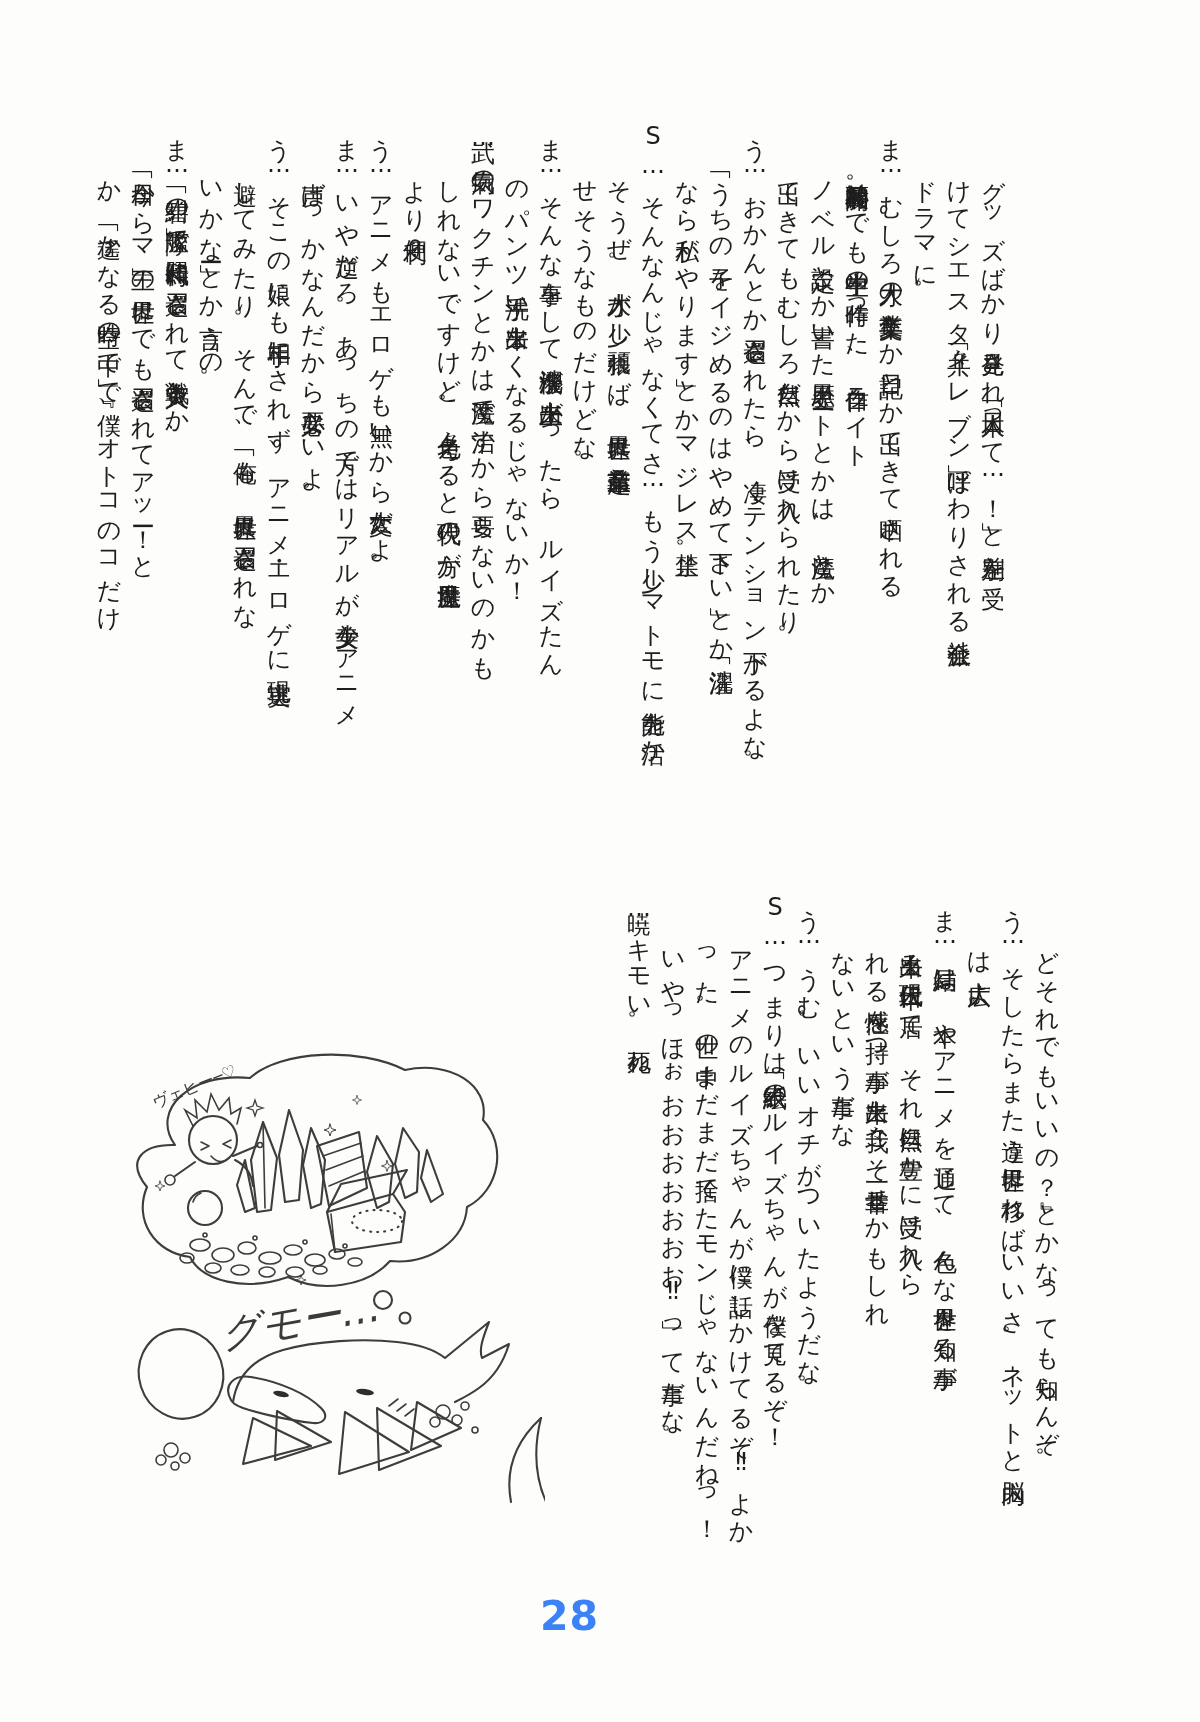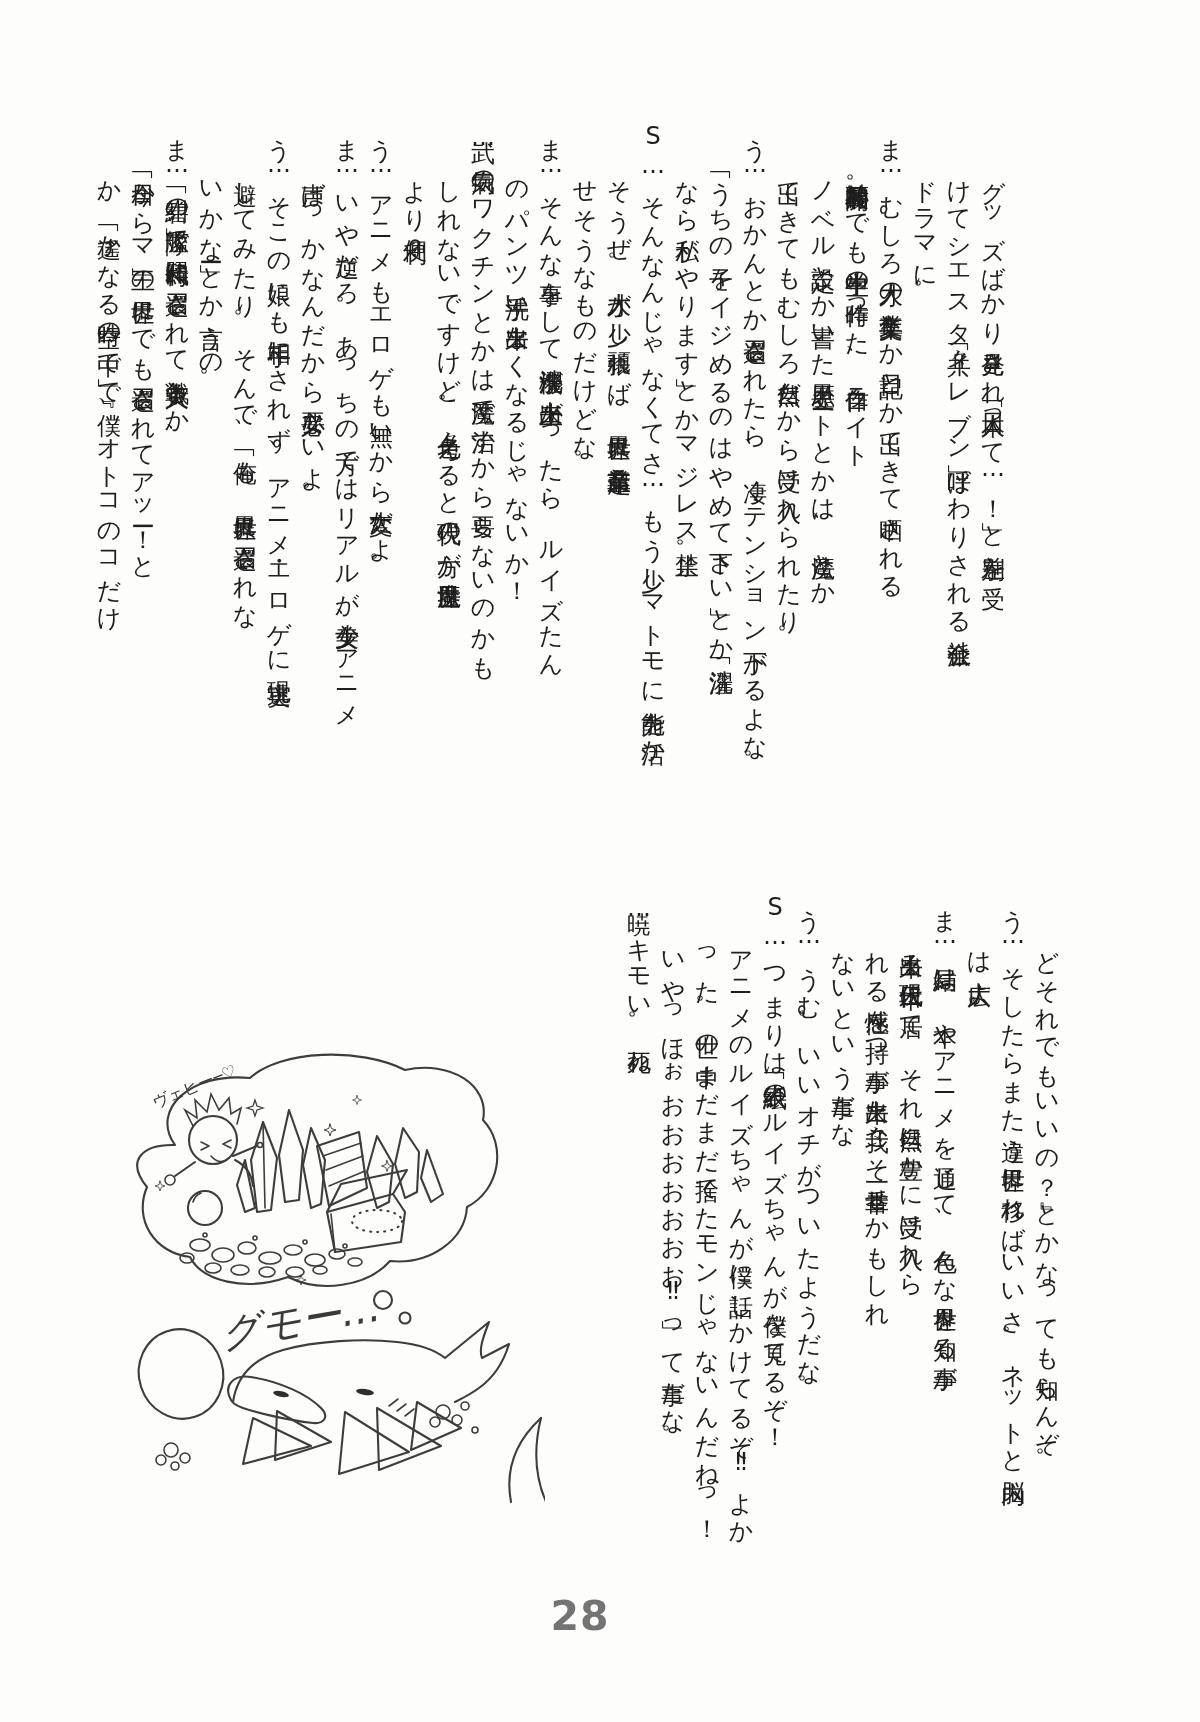--- a/index.html
+++ b/index.html
@@ -35,24 +35,23 @@
   .doodle svg { width:100%; height:100%; display:block; }
   .sketch { stroke:#3d3d3d; stroke-width:2.1; fill:none; stroke-linecap:round; stroke-linejoin:round; }
   .sketch-thin { stroke:#3d3d3d; stroke-width:1.6; fill:none; stroke-linecap:round; }
   .ink { fill:#2e2e2e; stroke:none; }
   .svg-hand { fill:#3a3a3a; font-family:"DejaVu Sans", sans-serif; }
 
   .page-number {
     position:absolute;
     left:540px; top:1592px;
     width:80px;
-    text-align:center;
     font-size:41px;
     font-weight:bold;
-    color:#737373;
+    color:#3b82f6;
     letter-spacing:1px;
   }
 </style>
 </head>
 <body>
 
 <div class="page">
 
   <section class="vtext block-top">
       <div class="vline indent">グッズばかり発見され「日本人って…！」と差別を受</div>

